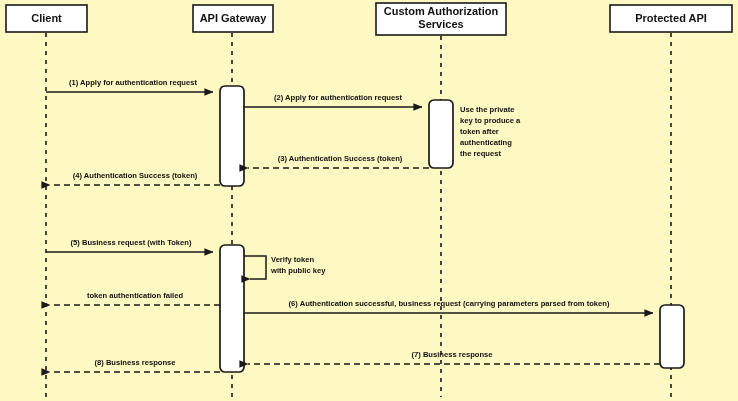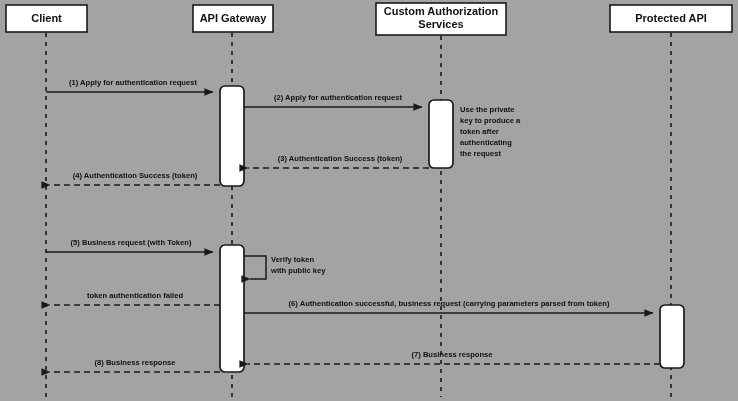--- a/index.html
+++ b/index.html
@@ -8,21 +8,21 @@
     padding: 0;
     background: #ffffff;
   }
   body {
     font-family: "Liberation Sans", sans-serif;
   }
   #diagram-root {
     position: relative;
     width: 738px;
     height: 401px;
-    background: #a3a3a3;
+    background: #fef9c3;
     overflow: hidden;
   }
   #diagram-svg {
     position: absolute;
     left: 0;
     top: 0;
     width: 738px;
     height: 401px;
   }
   .participant-label {

